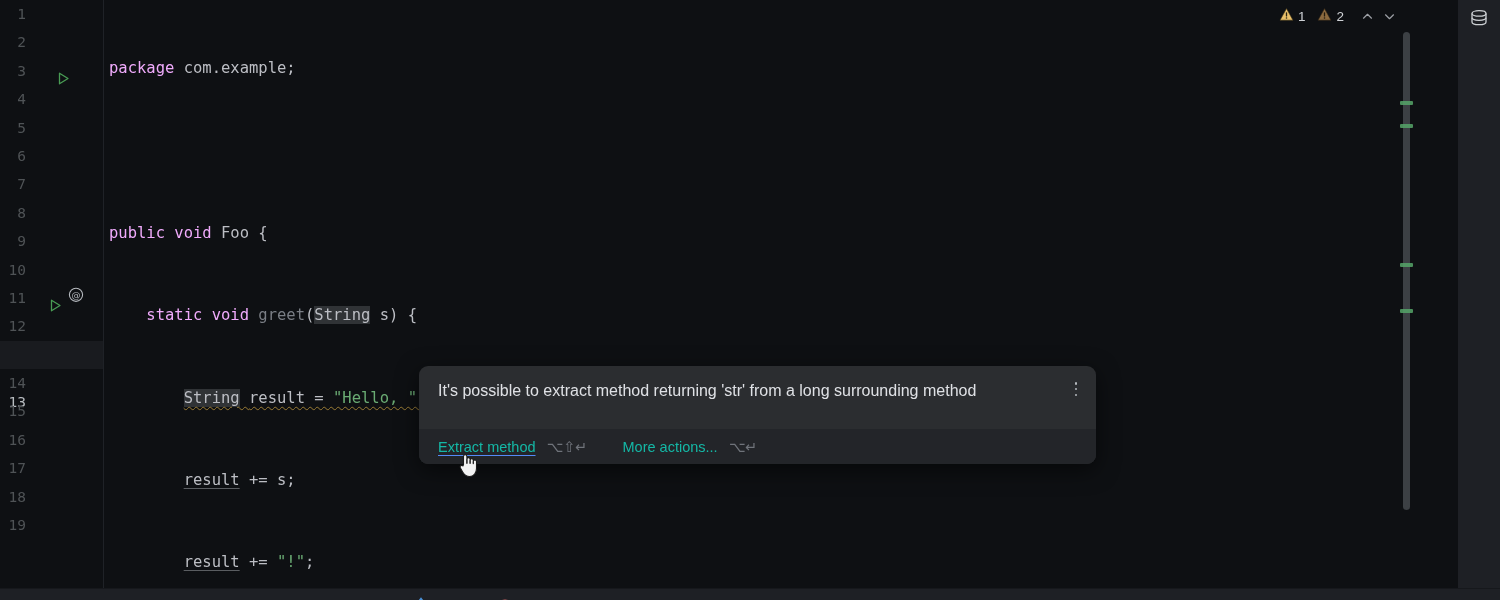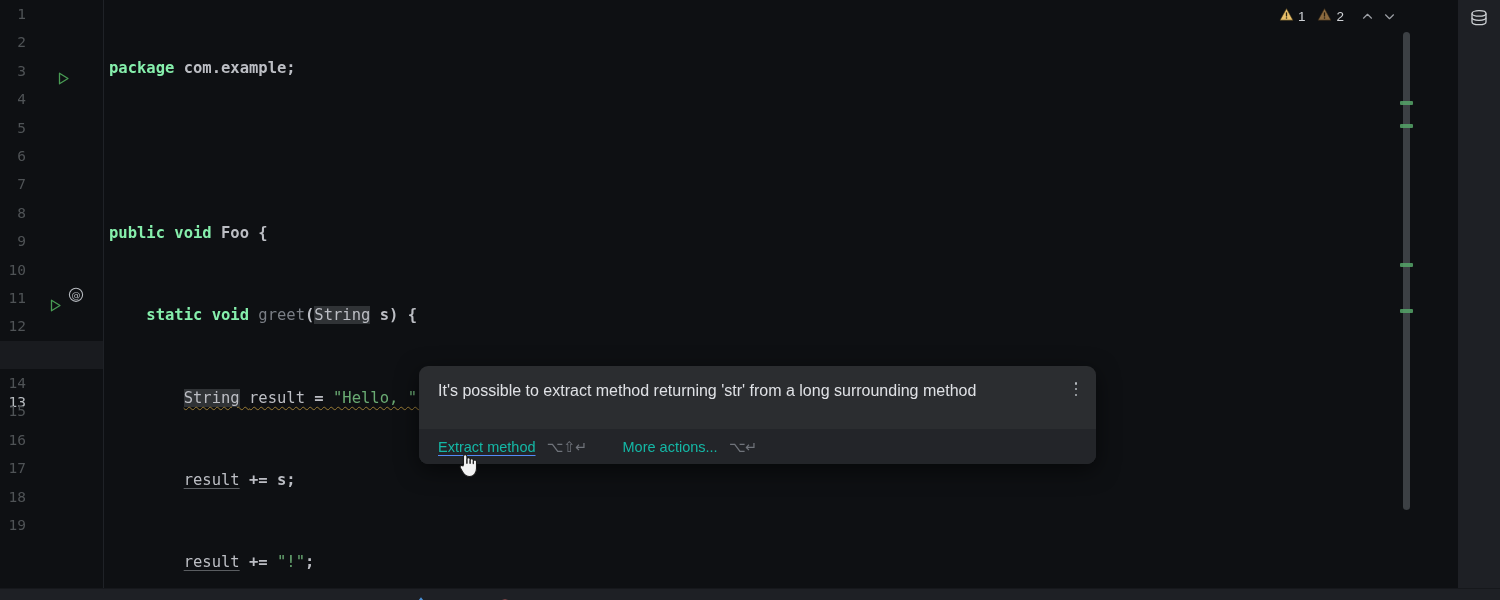--- a/index.html
+++ b/index.html
@@ -48,24 +48,24 @@
     background:#0e1013;
     font-family:"DejaVu Sans Mono", monospace;
     font-size:15.5px;
     color:#bcbec4;
     white-space:pre;
     padding-top:0;
   }
   .cl { height:28.4px; line-height:28.4px; padding-left:5px; position:relative; }
 
   
-  .kw   { color:#86efac;font-weight:bold; }
+  .kw   { color:#f0abfc; }
   .str  { color:#6aab73; }
   .dim  { color:#7a7e85; }
-  .plain{ color:#bcbec4;font-weight:bold; }
+  .plain{ color:#bcbec4; }
   .ident-hl { background:#303336;margin-top:17px; }
   .local { color:#bcbec4; text-decoration:underline; text-decoration-color:#5a5d61; text-underline-offset:3px; }
   .warnsq {
     text-decoration: underline wavy #9a7b34;
     text-decoration-thickness:1px;
     text-underline-offset:3px;
   }
 
   
   .inspect-widget {

